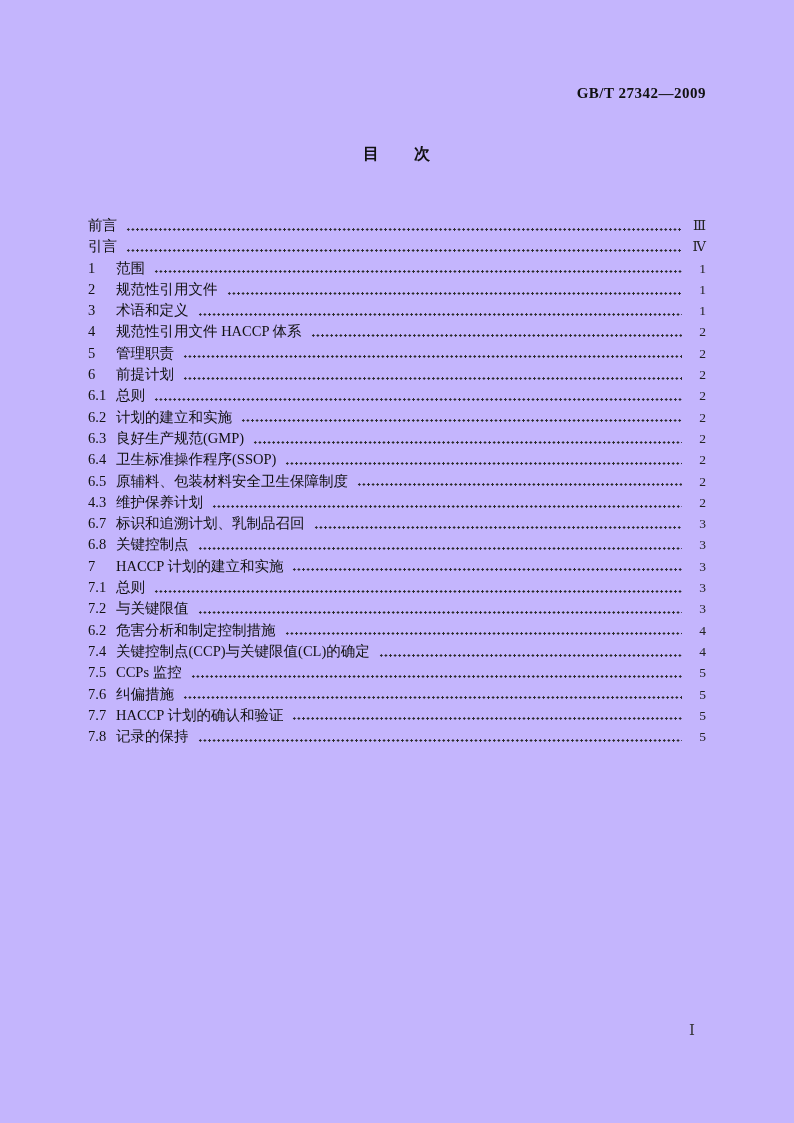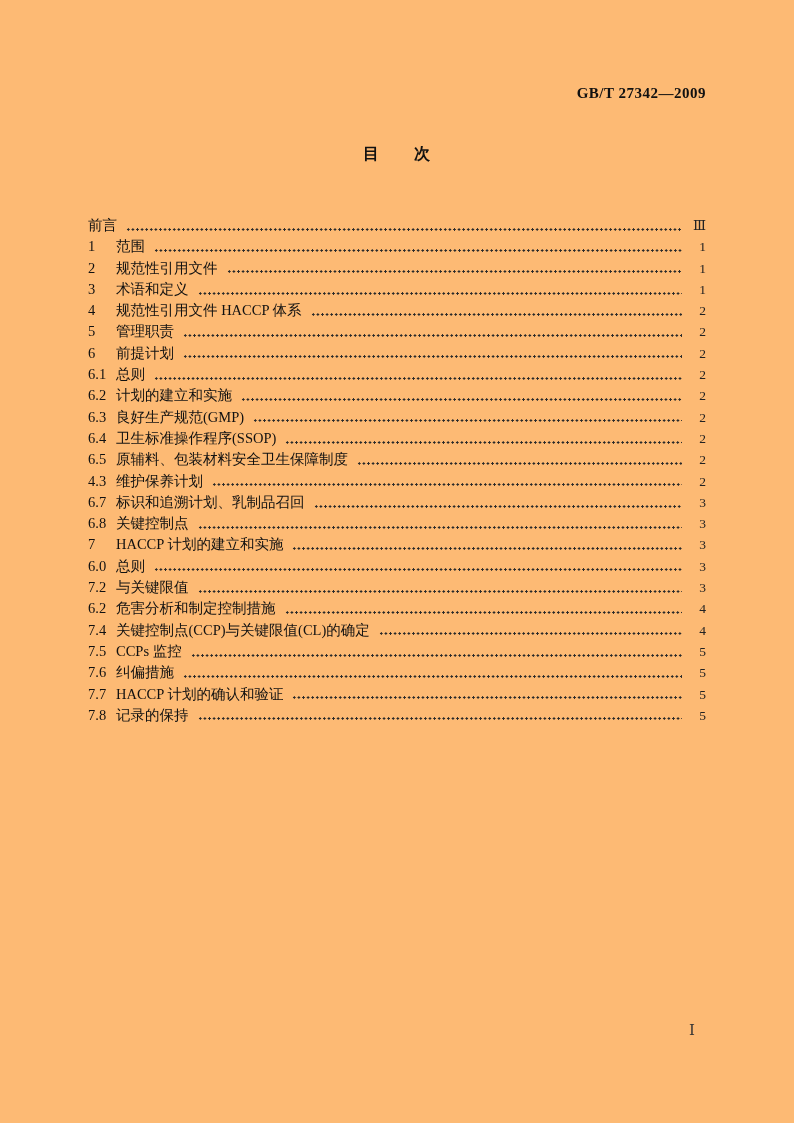--- a/index.html
+++ b/index.html
@@ -5,21 +5,21 @@
   html, body {
     margin: 0;
     padding: 0;
     background: #e8e8e8;
   }
   .page {
     position: relative;
     width: 794px;
     height: 1123px;
     margin: 0 auto;
-    background: #fdba74;
+    background: #c4b5fd;
     font-family: "Liberation Serif", "DejaVu Serif", serif;
     color: #111111;
     overflow: hidden;
   }
   .doc-header {
     position: absolute;
     top: 85px;
     right: 88px;
     font-size: 15px;
     font-weight: bold;
@@ -96,20 +96,26 @@
   <h1 class="doc-title">目　　次</h1>
 
   <div class="toc">
   <div class="toc-row">
 
     <span class="toc-label">前言</span>
     <span class="toc-leader"></span>
     <span class="toc-page">Ⅲ</span>
   </div>
 
+  <div class="toc-row">
+
+    <span class="toc-label">引言</span>
+    <span class="toc-leader"></span>
+    <span class="toc-page">Ⅳ</span>
+  </div>
 
   <div class="toc-row">
     <span class="toc-num">1</span>
     <span class="toc-label">范围</span>
     <span class="toc-leader"></span>
     <span class="toc-page">1</span>
   </div>
 
   <div class="toc-row">
     <span class="toc-num">2</span>
@@ -203,21 +209,21 @@
   </div>
 
   <div class="toc-row">
     <span class="toc-num">7</span>
     <span class="toc-label">HACCP 计划的建立和实施</span>
     <span class="toc-leader"></span>
     <span class="toc-page">3</span>
   </div>
 
   <div class="toc-row">
-    <span class="toc-num">6.0</span>
+    <span class="toc-num">7.1</span>
     <span class="toc-label">总则</span>
     <span class="toc-leader"></span>
     <span class="toc-page">3</span>
   </div>
 
   <div class="toc-row">
     <span class="toc-num">7.2</span>
     <span class="toc-label">与关键限值</span>
     <span class="toc-leader"></span>
     <span class="toc-page">3</span>

